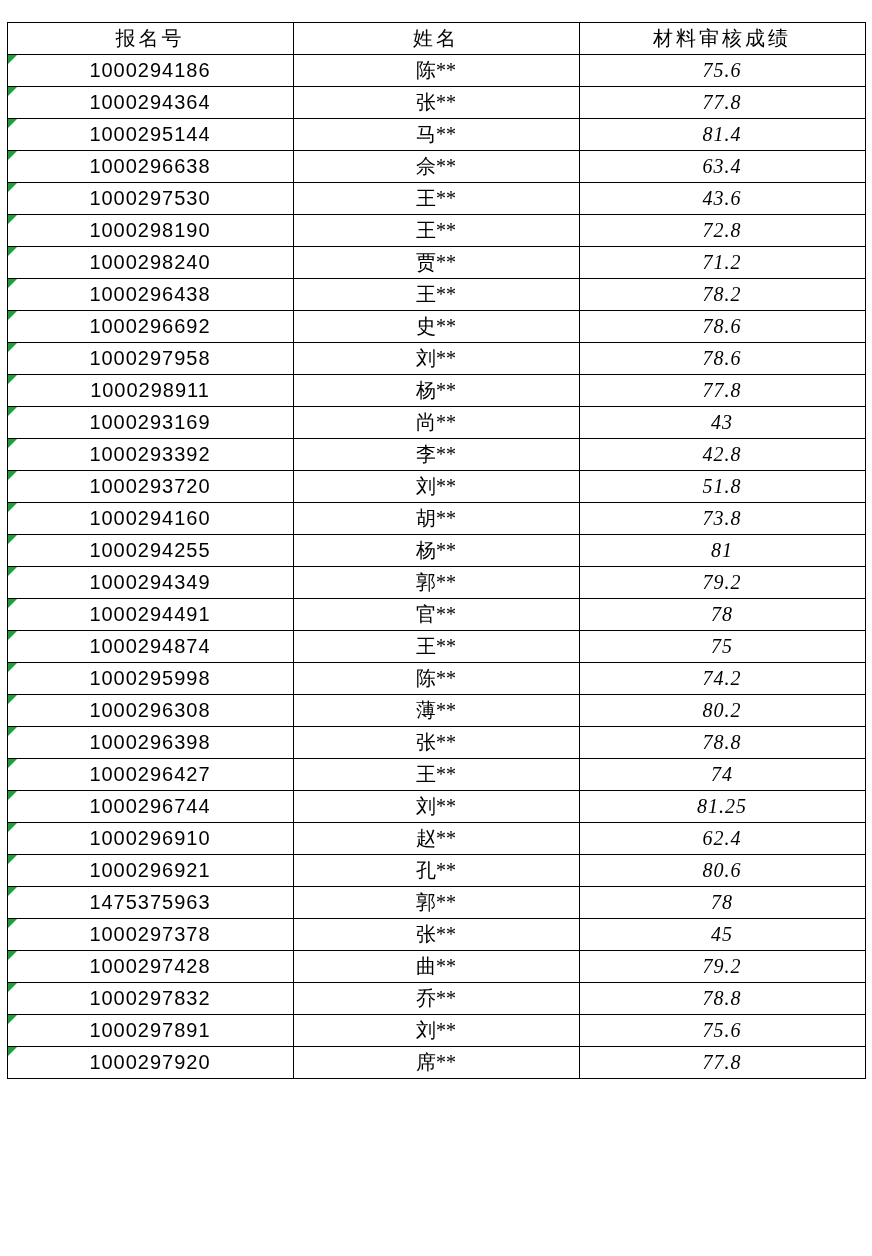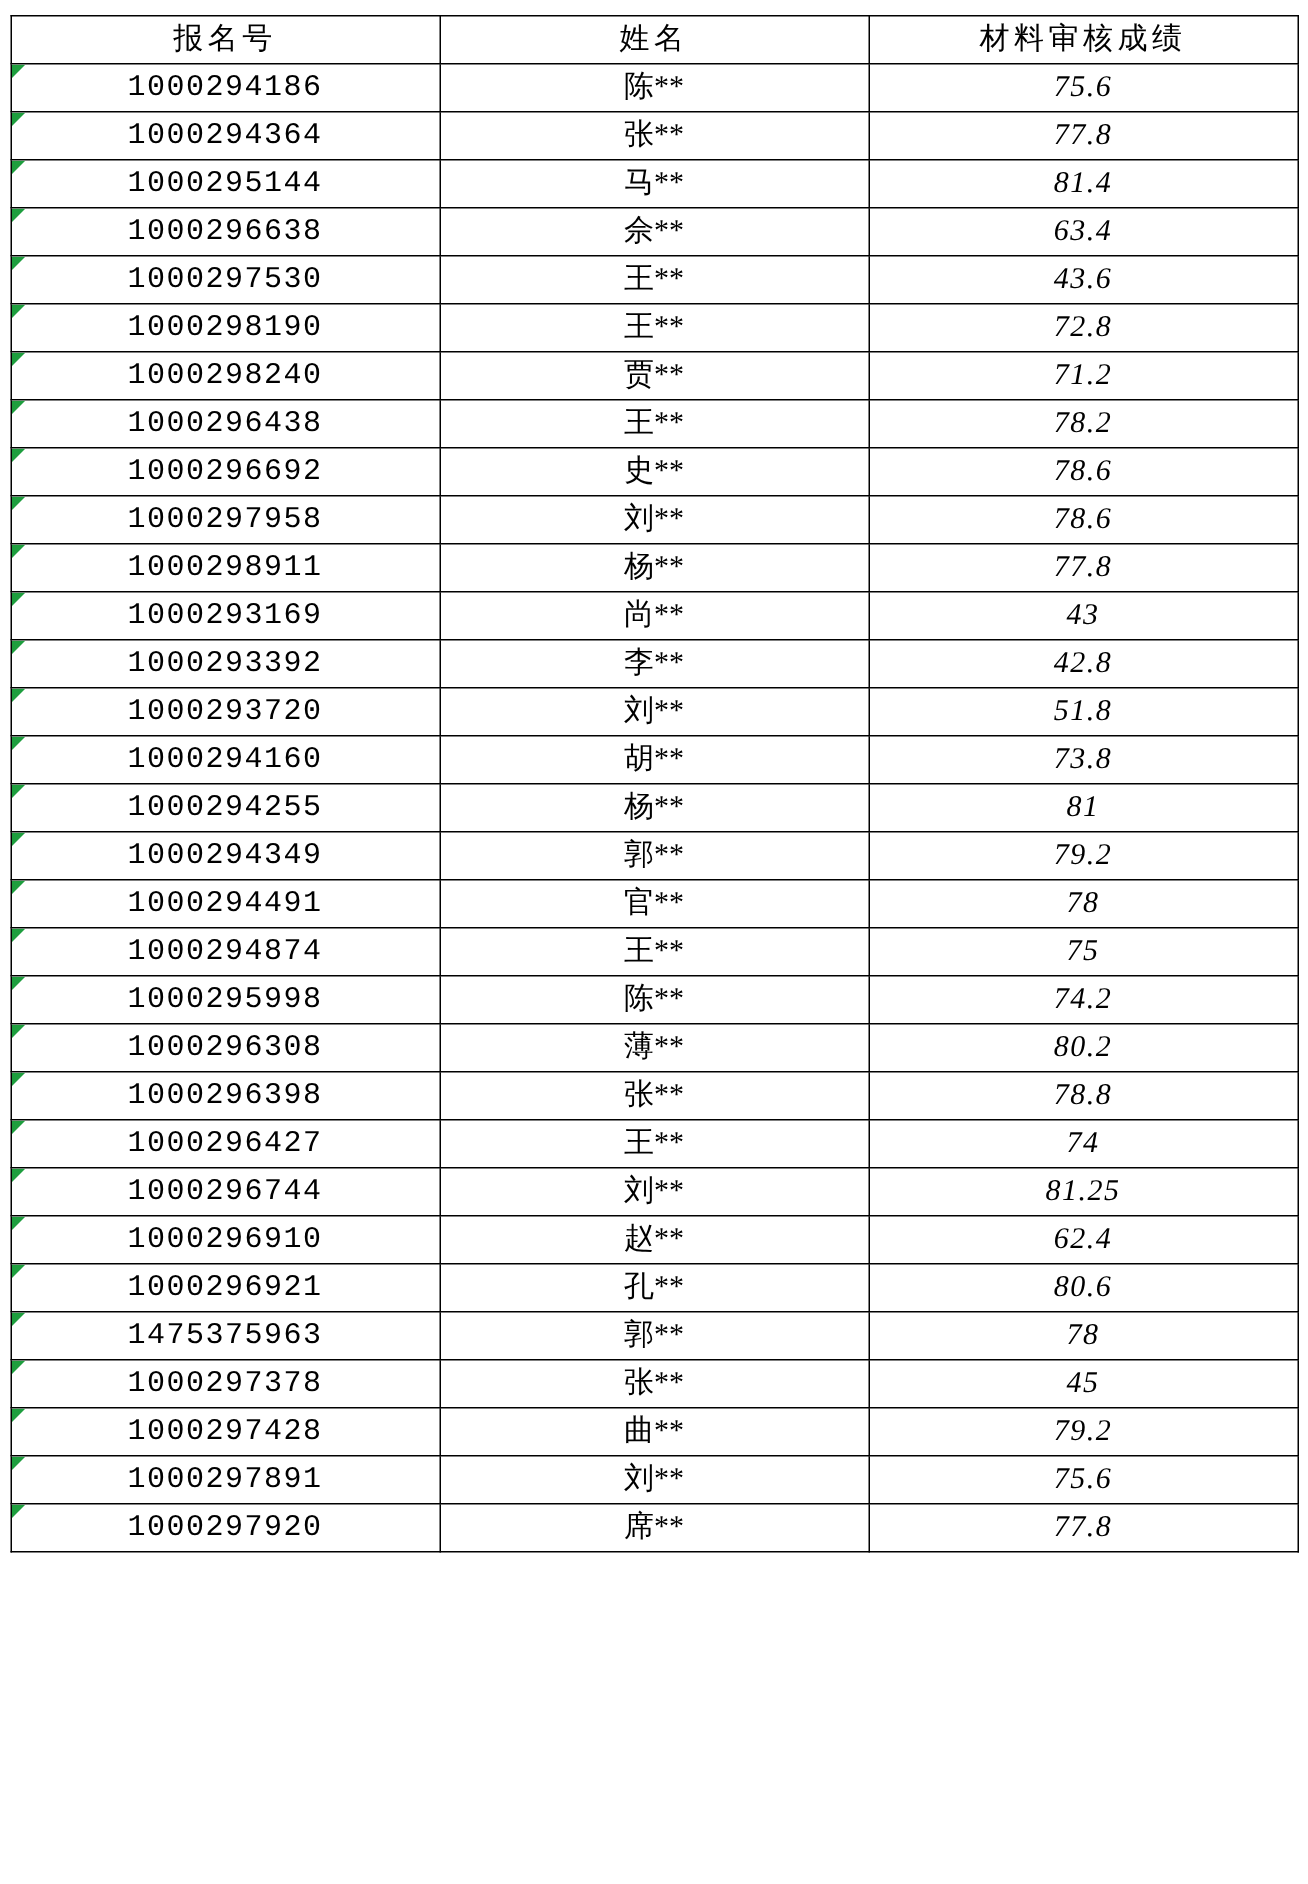--- a/index.html
+++ b/index.html
@@ -17,21 +17,21 @@
     position: relative;
     width: 872px;
     height: 1256px;
     box-sizing: border-box;
     padding: 6px 0 0 0;
   }
   table.grade-table {
     border-collapse: collapse;
     table-layout: fixed;
     width: 858px;
-    margin: 4px auto;
+    margin: 16px auto;
   }
   table.grade-table col.c-id { width: 286px; }
   table.grade-table col.c-name { width: 286px; }
   table.grade-table col.c-score { width: 286px; }
 
   table.grade-table th,
   table.grade-table td {
     border: 1px solid #000000;
     height: 31px;
     padding: 0;
@@ -40,21 +40,21 @@
     font-weight: normal;
     font-size: 20px;
     line-height: 29px;
     position: relative;
   }
   table.grade-table th {
     letter-spacing: 3px;
     font-size: 20px;
   }
   td.id-cell {
-    font-family: Liberation Mono, monospace;
+    font-family: Liberation Sans, sans-serif;
     letter-spacing: 1px;
   }
   td.name-cell {
     letter-spacing: 0px;
   }
   td.score-cell {
     letter-spacing: 1px;
     font-style: italic;
   }
   
@@ -345,20 +345,29 @@
               </svg>
             </span><span>1000297428</span></td>
           <td class="name-cell">曲**</td>
           <td class="score-cell">79.2</td>
         </tr>
         <tr>
           <td class="id-cell"><span class="marker">
               <svg width="9" height="9" viewBox="0 0 9 9">
                 <polygon points="0,0 9,0 0,9" fill="#1e9e3e"></polygon>
               </svg>
+            </span><span>1000297832</span></td>
+          <td class="name-cell">乔**</td>
+          <td class="score-cell">78.8</td>
+        </tr>
+        <tr>
+          <td class="id-cell"><span class="marker">
+              <svg width="9" height="9" viewBox="0 0 9 9">
+                <polygon points="0,0 9,0 0,9" fill="#1e9e3e"></polygon>
+              </svg>
             </span><span>1000297891</span></td>
           <td class="name-cell">刘**</td>
           <td class="score-cell">75.6</td>
         </tr>
         <tr>
           <td class="id-cell"><span class="marker">
               <svg width="9" height="9" viewBox="0 0 9 9">
                 <polygon points="0,0 9,0 0,9" fill="#1e9e3e"></polygon>
               </svg>
             </span><span>1000297920</span></td>

